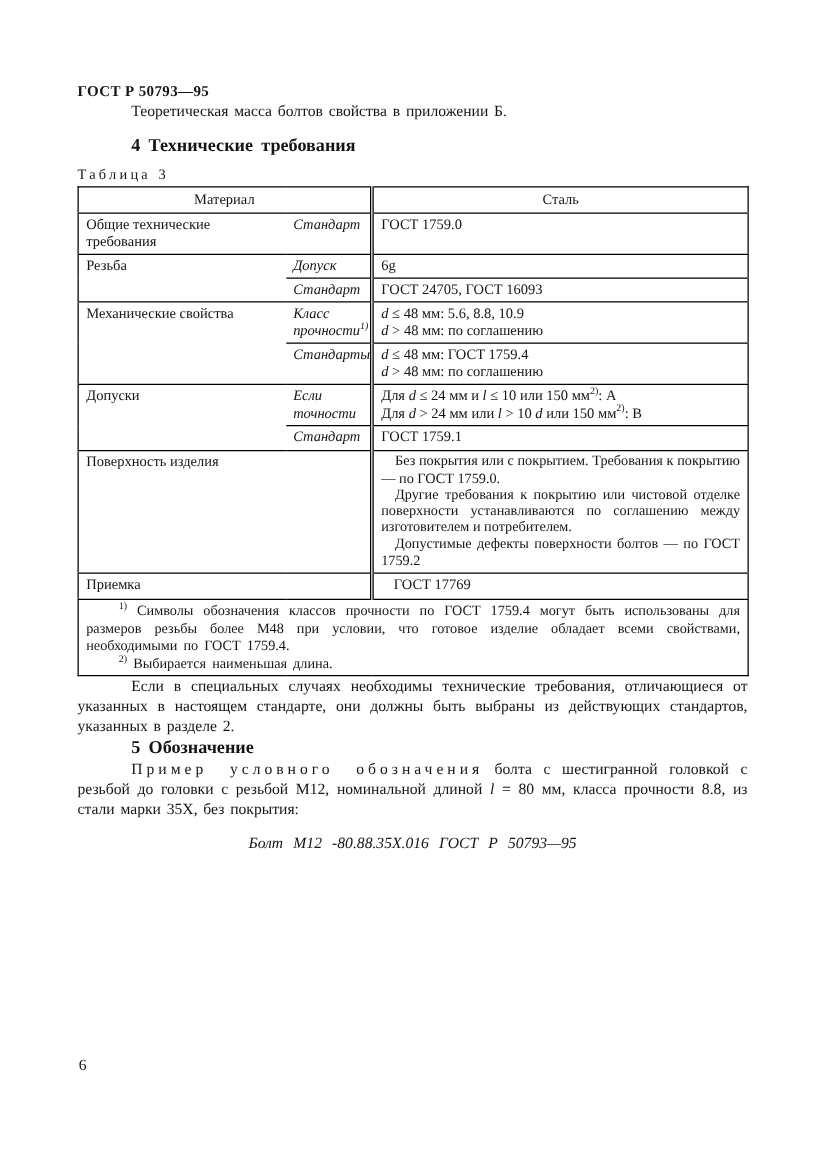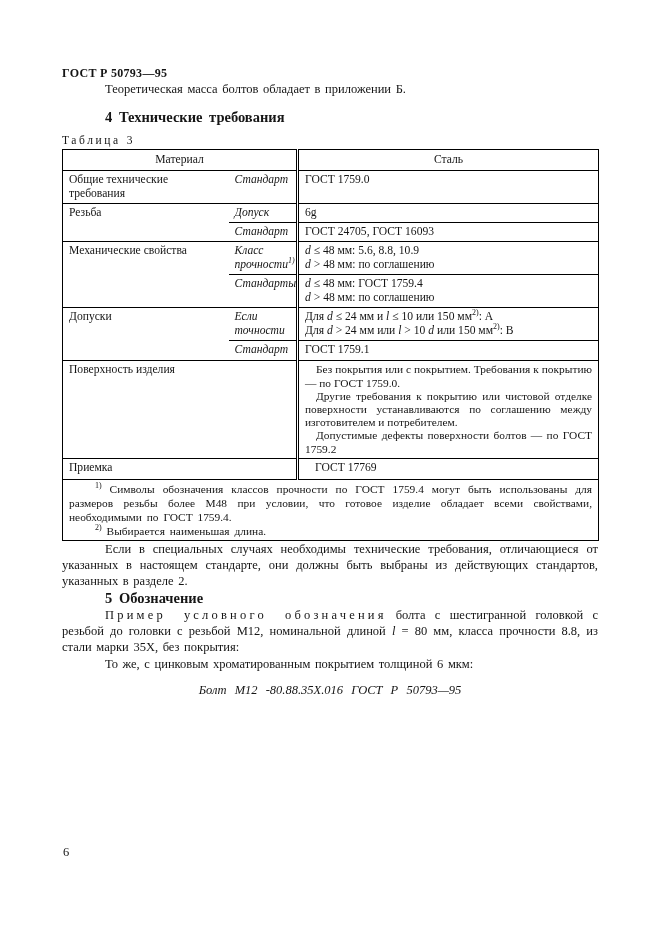--- a/index.html
+++ b/index.html
@@ -42,21 +42,21 @@
   .desig{margin-top:11px;margin-bottom:11px;text-align:center;font-style:italic;font-size:12.5px;word-spacing:5px;}
   .pagenum{position:absolute;left:63px;top:845px;font-size:12.5px;}
 </style>
 </head>
 <body>
 
 <div class="page">
 
   <div class="runhead">ГОСТ Р 50793—95</div>
 
-  <p class="body p-intro">Теоретическая масса болтов обладает в приложении Б.</p>
+  <p class="body p-intro">Теоретическая масса болтов свойства в приложении Б.</p>
 
   <div class="h h4">4 Технические требования</div>
 
   <div class="caption"><span>Таблица</span><span class="capnum">3</span></div>
 
   <table class="req">
     <colgroup>
         <col style="width:166px">
         <col style="width:69px">
         <col style="width:301px">
@@ -136,19 +136,18 @@
   </tbody>
     </table>
 
   <p class="body p-after">Если в специальных случаях необходимы технические требования, отличающиеся от указанных в настоящем стандарте, они должны быть выбраны из действующих стандартов, указанных в разделе 2.</p>
 
   <div class="h h5">5 Обозначение</div>
 
   <p class="body p-example"><span class="spread">Пример условного обозначения</span><span>болта с шестигранной головкой с резьбой до головки с резьбой М12, номинальной длиной </span><em class="v">l</em><span> = 80 мм, класса прочности 8.8, из стали марки 35Х, без покрытия:</span></p>
 
 
-  <p class="body">То же, с цинковым хроматированным покрытием толщиной 6 мкм:</p>
 
   <div class="desig">Болт М12 -80.88.35Х.016 ГОСТ Р 50793—95</div>
 
 </div>
 
 <div class="pagenum">6</div>
 
 </body></html>

